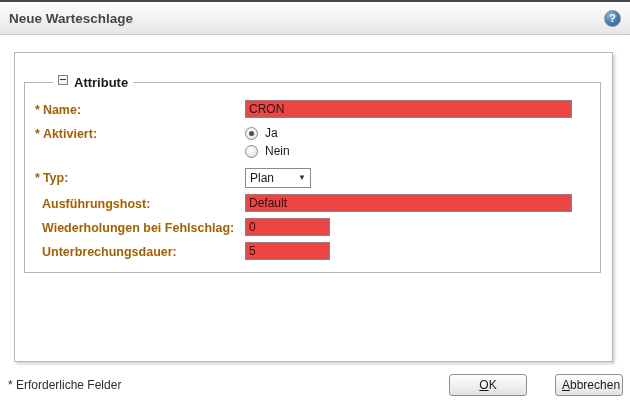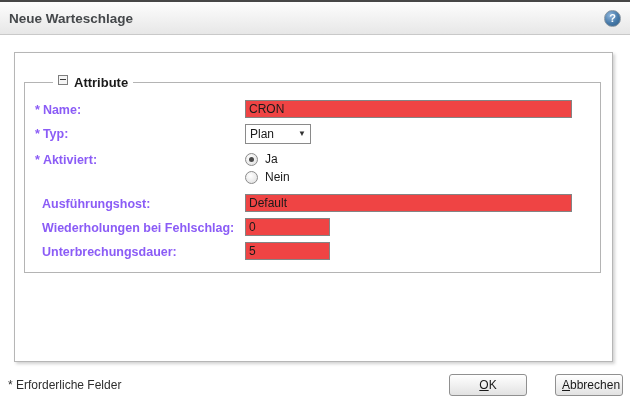--- a/index.html
+++ b/index.html
@@ -39,21 +39,21 @@
     width:10px;height:10px;box-sizing:border-box;position:relative;
     border:1px solid #7e7e7e;background:#f5f5f5;cursor:pointer;
   }
   .collapse-box::after{
     content:'';position:absolute;left:1px;top:3px;width:6px;height:1px;background:#3a3a3a;
   }
   
   .row{display:flex;align-items:flex-start;margin-bottom:6px;}
   .flabel{
     width:210px;box-sizing:border-box;padding-top:3px;
-    font-size:12.5px;font-weight:bold;color:#8b5cf6;
+    font-size:12.5px;font-weight:bold;color:#a16207;
   }
   .flabel.no-req{padding-left:7px;}
   .req{margin-right:3px;}
   input.text{
     height:18px;box-sizing:border-box;border:1px solid #848484;background:#ef4444;
     font-family:"Liberation Sans",sans-serif;font-size:12px;color:#1a1a1a;padding:1px 3px;
   }
   .w-full{width:327px;}
   .w-small{width:85px;}
   .select{
@@ -103,38 +103,38 @@
       <span class="collapse-box"></span>
       <span>Attribute</span>
     </legend>
 
     <div class="row">
       <span class="flabel"><span class="req">*</span><span>Name:</span></span>
       <input class="text w-full" type="text" value="CRON" style="">
     </div>
 
     <div class="row">
-      <span class="flabel"><span class="req">*</span><span>Typ:</span></span>
-      <span class="select">
-        <span>Plan</span>
-        <span class="arrow">▼</span>
-      </span>
-    </div>
-
-    <div class="row">
       <span class="flabel"><span class="req">*</span><span>Aktiviert:</span></span>
       <span class="radio-group">
         <span class="radio-row">
           <span class="radio selected"></span>
           <span>Ja</span>
         </span>
         <span class="radio-row">
           <span class="radio"></span>
           <span>Nein</span>
         </span>
+      </span>
+    </div>
+
+    <div class="row">
+      <span class="flabel"><span class="req">*</span><span>Typ:</span></span>
+      <span class="select">
+        <span>Plan</span>
+        <span class="arrow">▼</span>
       </span>
     </div>
 
     <div class="row">
       <span class="flabel no-req">Ausführungshost:</span>
       <input class="text w-full" type="text" value="Default" style="">
     </div>
 
     <div class="row">
       <span class="flabel no-req">Wiederholungen bei Fehlschlag:</span>

